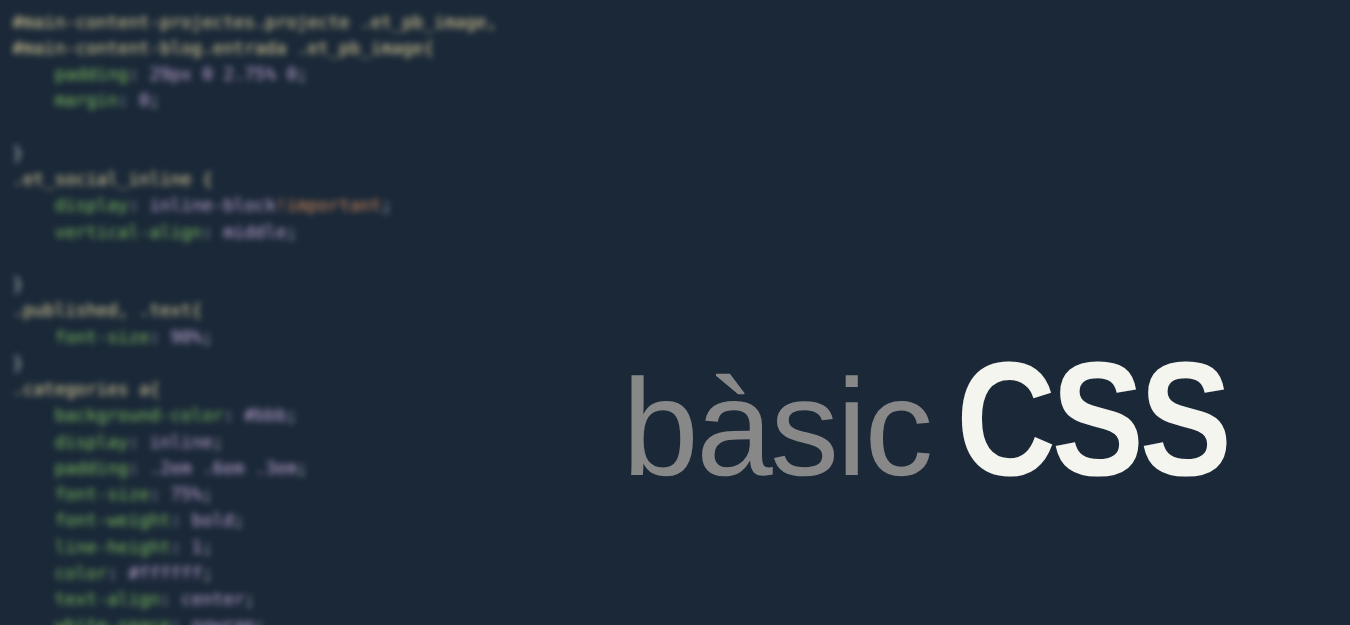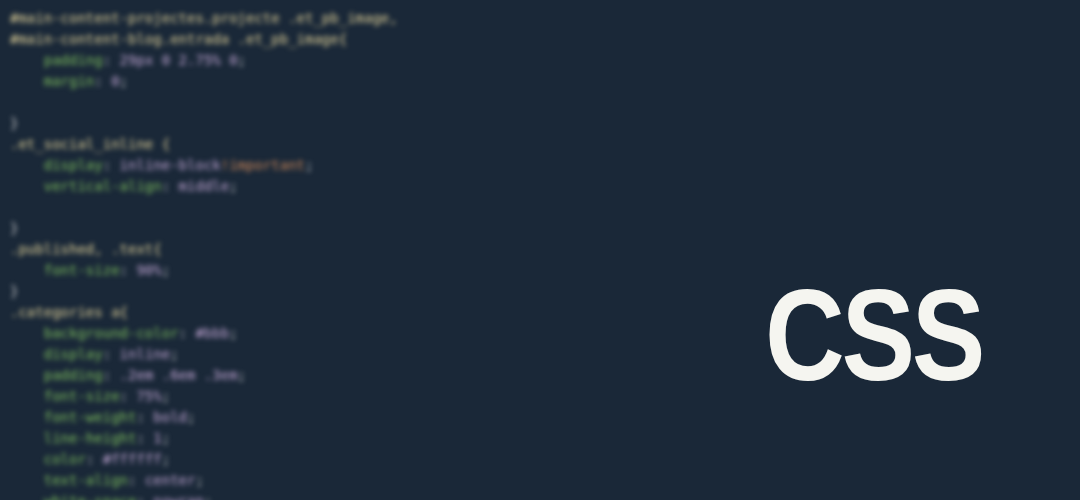--- a/index.html
+++ b/index.html
@@ -77,14 +77,15 @@
 <div class="code-line">    <span class="prop">font-size</span><span class="punct">: </span><span class="val">75%</span><span class="punct">;</span></div>
 <div class="code-line">    <span class="prop">font-weight</span><span class="punct">: </span><span class="val">bold</span><span class="punct">;</span></div>
 <div class="code-line">    <span class="prop">line-height</span><span class="punct">: </span><span class="val">1</span><span class="punct">;</span></div>
 <div class="code-line">    <span class="prop">color</span><span class="punct">: </span><span class="hex">#ffffff</span><span class="punct">;</span></div>
 <div class="code-line">    <span class="prop">text-align</span><span class="punct">: </span><span class="val">center</span><span class="punct">;</span></div>
 <div class="code-line">    <span class="prop">white-space</span><span class="punct">: </span><span class="val">nowrap</span><span class="punct">;</span></div>
 
 </div>
 
 <div class="title-wrap">
+  <span class="title-basic">bàsic</span>
   <span class="title-css">CSS</span>
 </div>
 
 </body></html>

